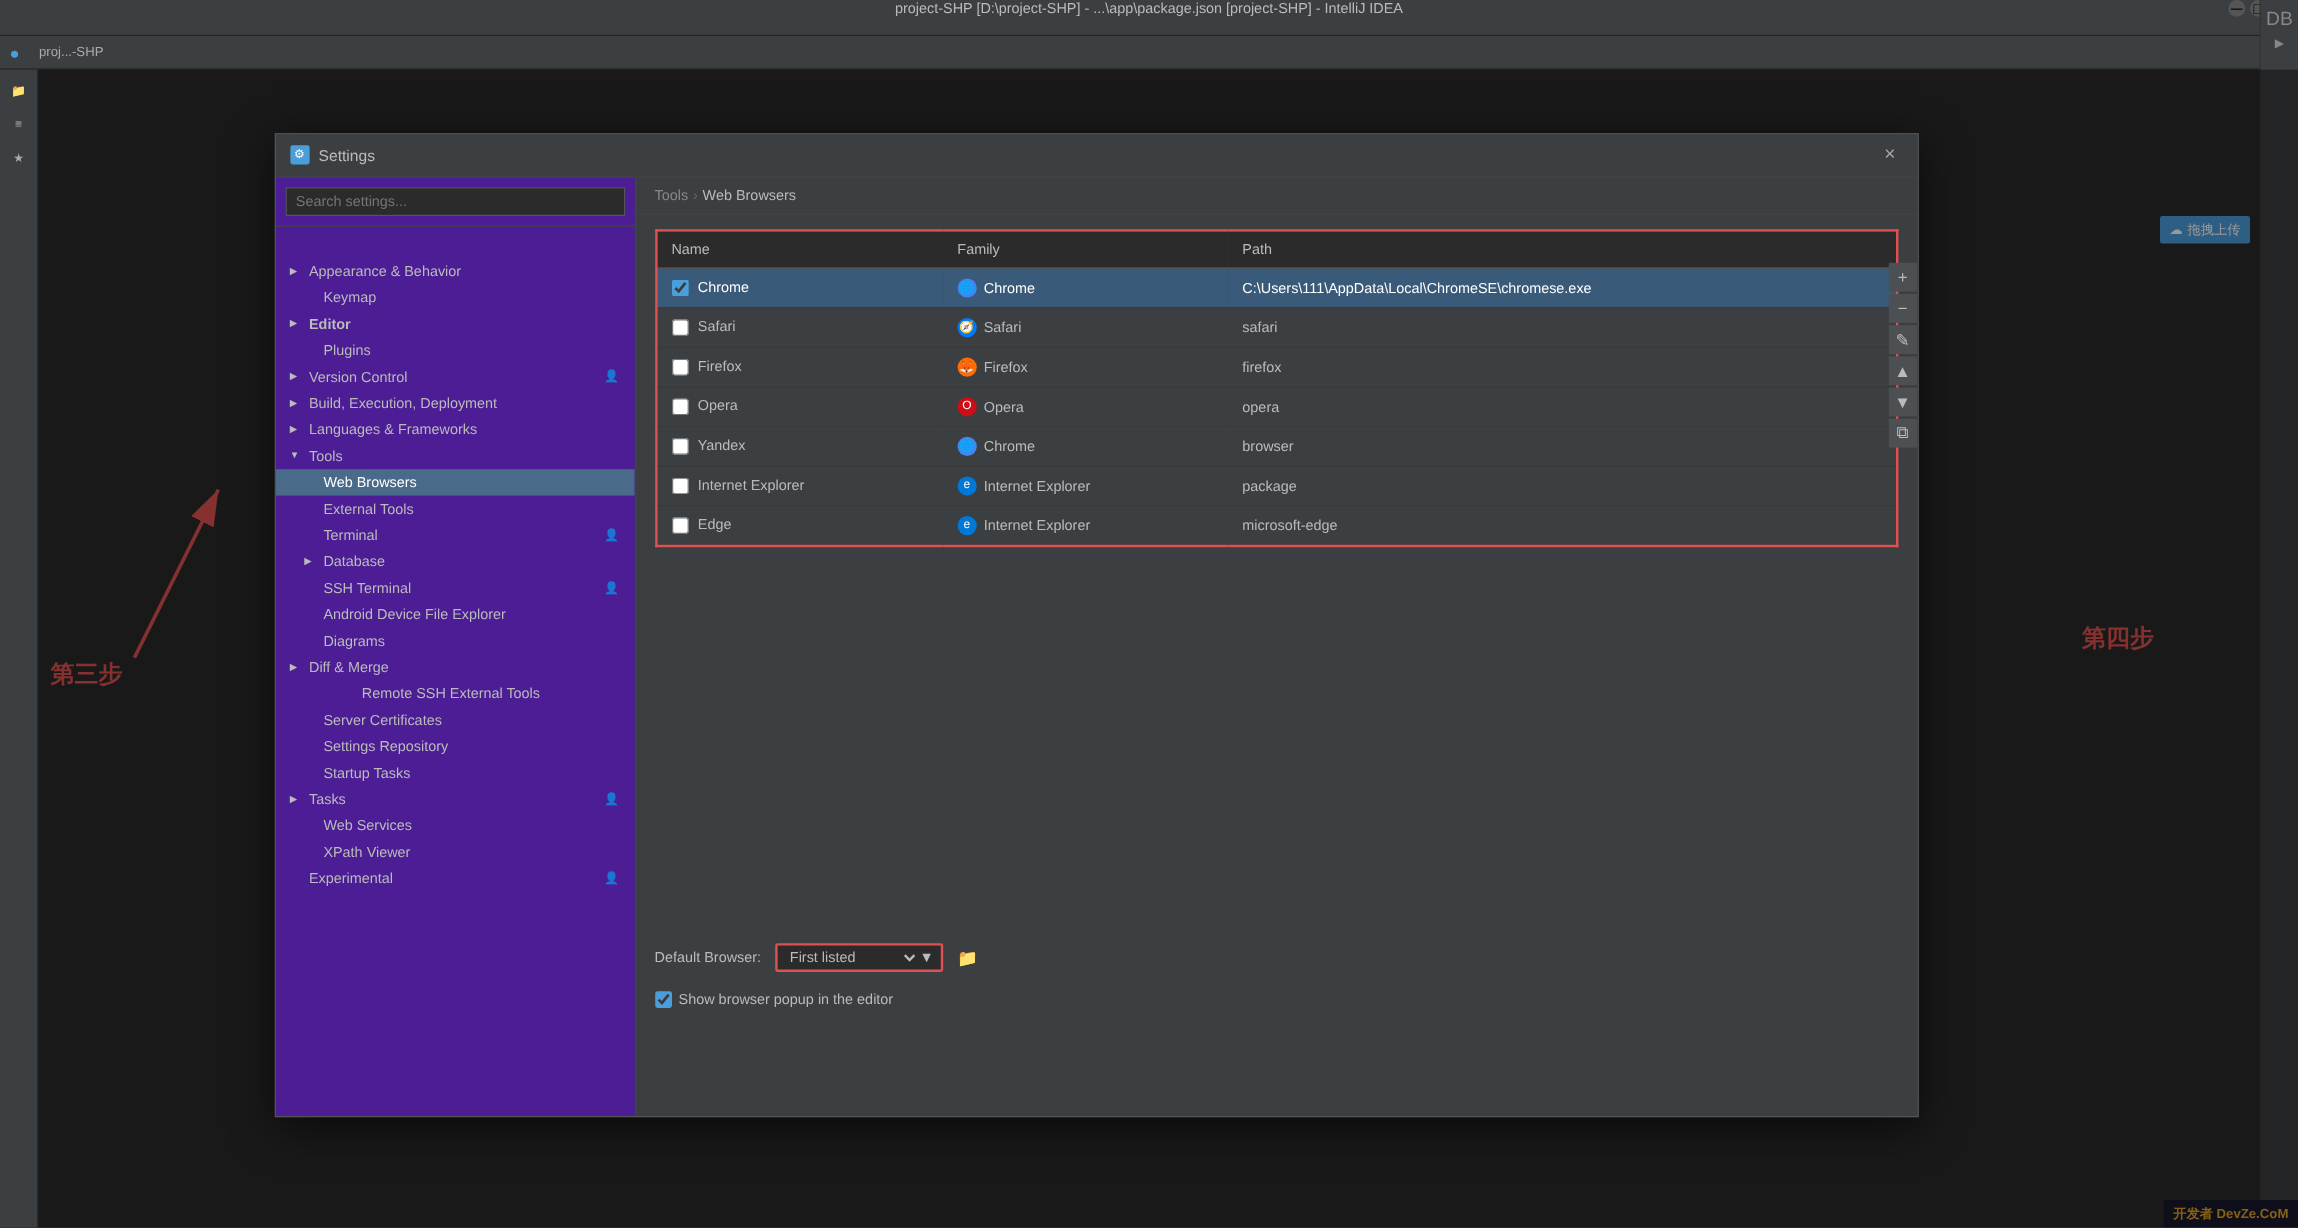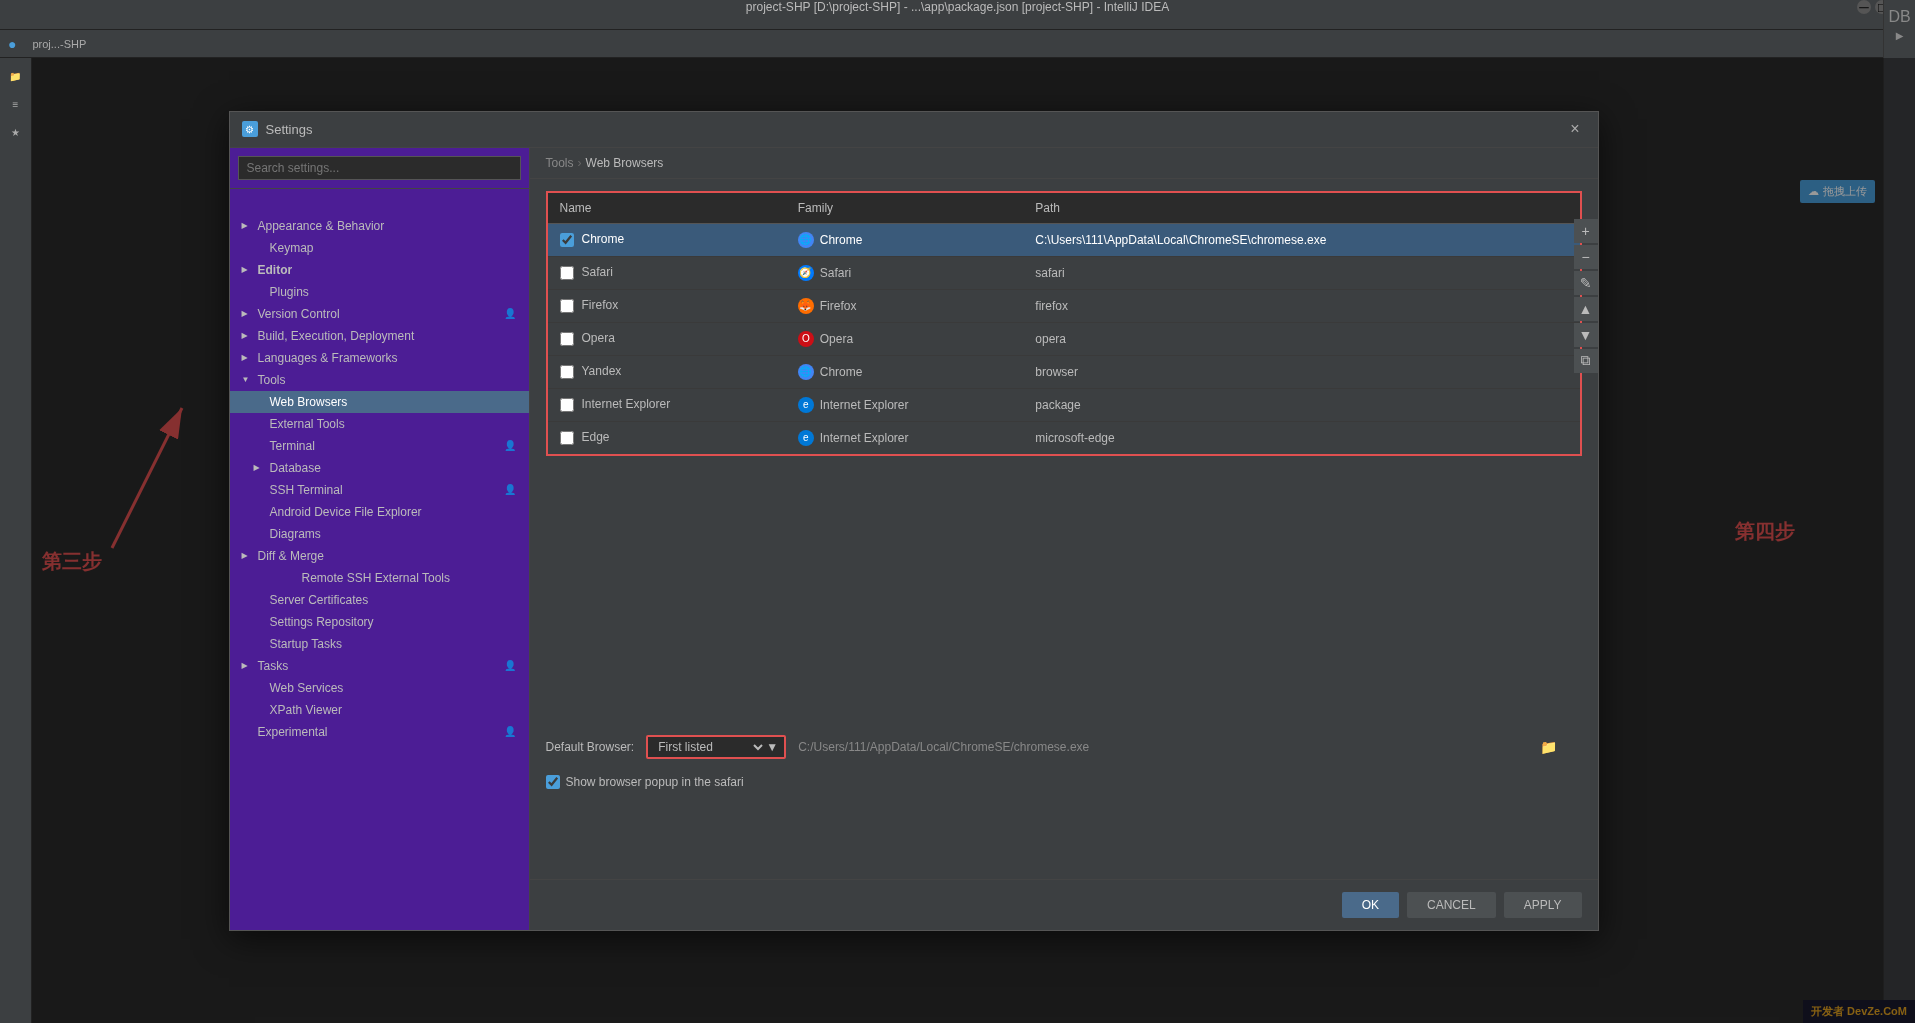--- a/index.html
+++ b/index.html
@@ -661,36 +661,30 @@
                   <button class="table-action-btn">⧉</button>
                 </div>
 
                 <div class="default-browser-section">
                   <label class="default-browser-label">Default Browser:</label>
                   <div class="default-browser-select-wrapper">
                     <select class="default-browser-select" id="default-browser-select">
                     <option value="First listed">First listed</option><option value="Chrome">Chrome</option><option value="Firefox">Firefox</option><option value="Safari">Safari</option></select>
                     <span>▼</span>
                   </div>
-                  <span class="default-browser-path">C:/Users/111/AppData/Local/ChromeSE/chromese.exe</span>
                   <button class="folder-btn">📁</button>
                 </div>
 
                 <div class="show-popup-row">
                   <input type="checkbox" class="popup-checkbox" id="show-popup-cb" checked="" style="">
-                  <label class="popup-label" for="show-popup-cb">Show browser popup in the safari</label>
+                  <label class="popup-label" for="show-popup-cb">Show browser popup in the editor</label>
                 </div>
 
               </div>
 
-              <div class="dialog-footer">
-                <button class="dialog-btn primary">OK</button>
-                <button class="dialog-btn">CANCEL</button>
-                <button class="dialog-btn">APPLY</button>
-              </div>
 
             </div>
           </div>
         </div>
       </div>
 
       <div class="annotation" style="left: 10px; top: 490px;">第三步</div>
 
       <div class="annotation" style="right: 120px; top: 460px;">第四步</div>
 

